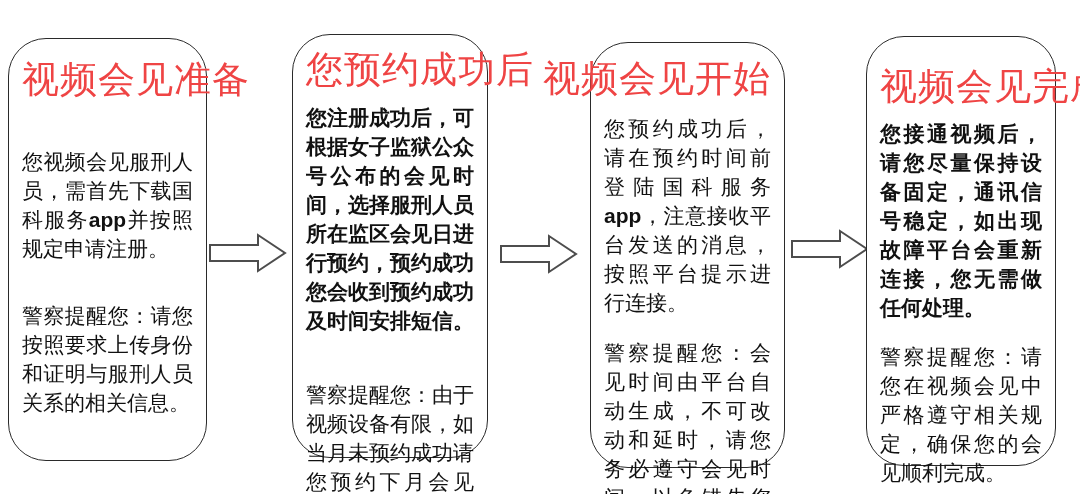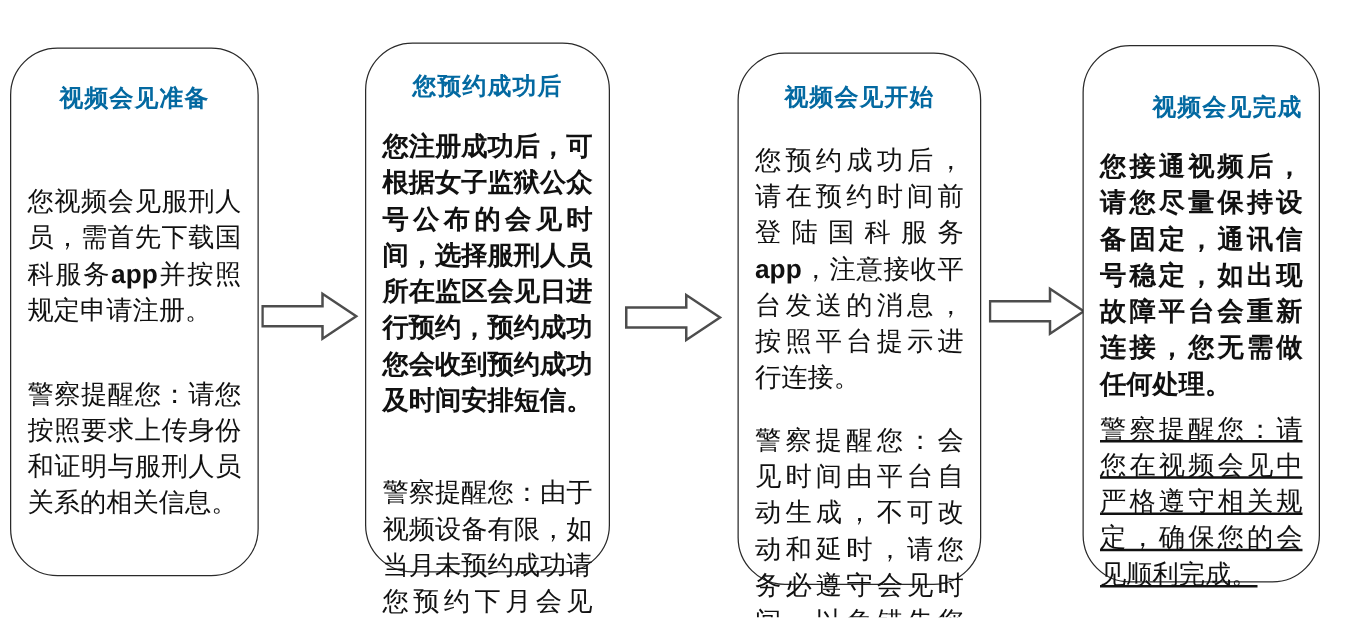--- a/index.html
+++ b/index.html
@@ -18,55 +18,55 @@
   .card {
     position: absolute;
     background: #ffffff;
     border: 1.5px solid #2a2a2a;
     border-radius: 38px;
     padding: 0 13px;
     display: flex;
     flex-direction: column;
   }
   .card h2 {
-    font-size: 19px;
+    font-size: 37px;
     line-height: 36px;
-    font-weight: bold;
+    font-weight: normal;
     text-align: center;
     letter-spacing: 1px;
-    color: #0369a1;
+    color: #ef4444;
     white-space: nowrap;
   }
   .card p {
     font-size: 21px;
     line-height: 29px;
     text-align: justify;
     color: #111111;
   }
   .card p b { font-weight: bold; }
 
   .c1 { left: 8px;   top: 38px; width: 199px; height: 423px; }
   .c1 h2 { margin-top: 23px; }
   .c1 .body { margin-top: 49px; }
   .c1 .reminder { margin-top: 38px; }
 
   .c2 { left: 292px; top: 34px; width: 196px; height: 424px; }
   .c2 h2 { margin-top: 17px; }
   .c2 .body { margin-top: 15px; font-weight: bold; }
   .c2 .reminder { margin-top: 45px; }
 
-  .c3 { left: 590px; top: 42px; width: 195px; height: 426px; }
+  .c3 { left: 590px; top: 42px; width: 195px; height: 426px; align-items: flex-end; }
   .c3 h2 { margin-top: 18px; }
   .c3 .body { margin-top: 17px; }
   .c3 .reminder { margin-top: 21px; }
 
   .c4 { left: 866px; top: 36px; width: 190px; height: 430px; }
   .c4 h2 { margin-top: 32px; text-align: right; }
   .c4 .body { margin-top: 14px; font-weight: bold; }
-  .c4 .reminder { margin-top: 7px; text-decoration: underline; }
+  .c4 .reminder { margin-top: 20px; }
 
   .arrow { position: absolute; width: 78px; height: 42px; }
   .a1 { left: 209px; top: 232px; }
   .a2 { left: 500px; top: 233px; }
   .a3 { left: 791px; top: 228px; }
   .arrow svg { display: block; width: 100%; height: 100%; }
 </style>
 </head>
 <body>
 

